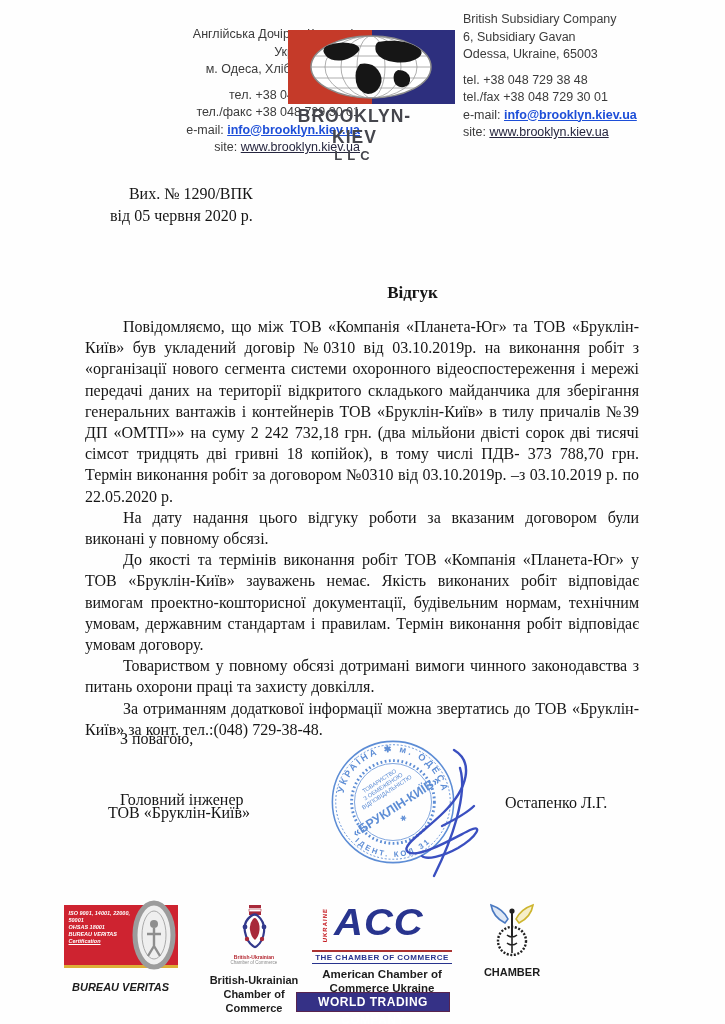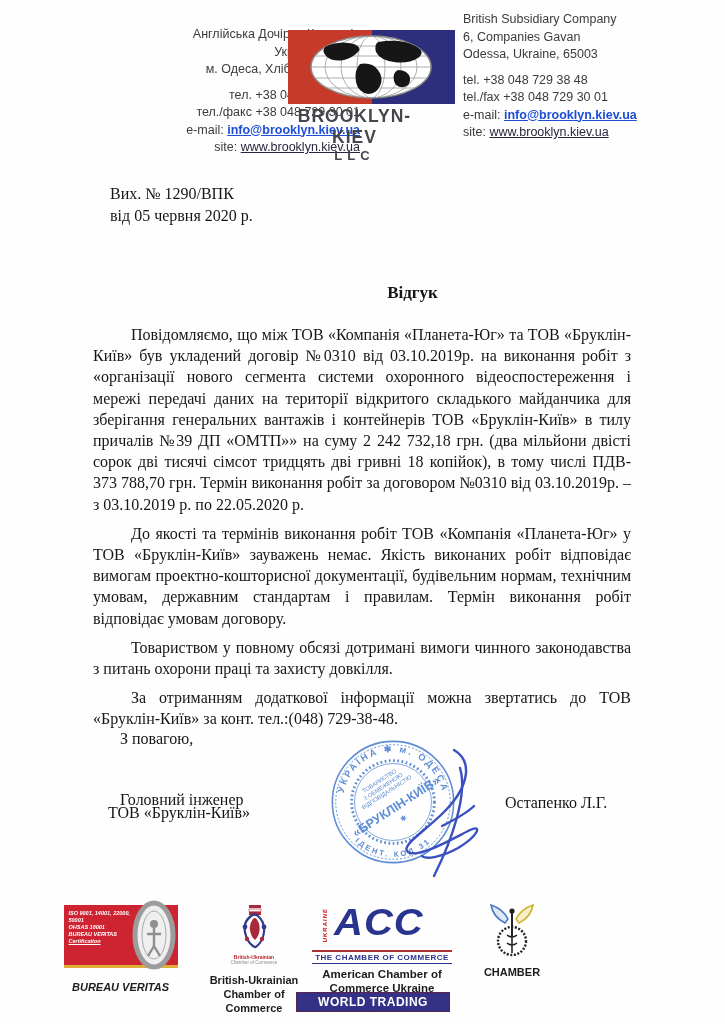--- a/index.html
+++ b/index.html
@@ -20,26 +20,26 @@
   .logo-flag{position:relative;width:167px;height:74px;}
   .logo-flag .half-red{position:absolute;left:0;top:0;width:50%;height:100%;background:#c53a29;}
   .logo-flag .half-blue{position:absolute;right:0;top:0;width:50%;height:100%;background:#2d2f7e;}
   .logo-globe{position:absolute;left:20px;top:4px;width:127px;height:66px;}
   .logo-name{margin-top:2px;text-align:center;font-family:"Liberation Sans",sans-serif;
              font-size:17.5px;font-weight:700;letter-spacing:1px;color:#45464d;}
   .logo-sub{text-align:center;font-family:"Liberation Sans",sans-serif;font-size:13px;
             font-weight:700;letter-spacing:5px;color:#45464d;}
 
   
-  .ref{position:absolute;left:110px;top:183px;font-size:16px;line-height:22px;}
+  .ref{position:absolute;left:110px;top:183px;font-size:16px;line-height:22px;text-align:right;}
   .title{position:absolute;left:8px;top:283px;width:725px;text-align:center;
          font-size:17px;font-weight:700;padding-left:42px;}
   .body-text{position:absolute;left:85px;top:316px;width:554px;font-size:16px;
              line-height:21.2px;text-align:justify;}
-  .body-text p{margin:8px;text-indent:38px;}
+  .body-text p{margin:0;text-indent:38px;}
 
   
   .sig-text{position:absolute;font-size:16px;line-height:21px;}
   .stamp{position:absolute;left:316px;top:725px;width:154px;height:154px;opacity:.92;}
   .autograph{position:absolute;left:382px;top:740px;width:115px;height:140px;}
 
   
   .flogo{position:absolute;text-align:center;font-family:"Liberation Sans",sans-serif;}
   .fcap{font-size:11px;font-weight:700;color:#1c1c1c;line-height:14px;}
   .bv{left:48px;top:901px;width:145px;font-style:italic;}
@@ -120,38 +120,39 @@
           <path d="M90 36 q10 0 12 8 q1 7 -6 9 q-8 1 -10 -6 q-2 -8 4 -11z"></path>
         </g>
       </svg>
     </div>
     <div class="logo-name">BROOKLYN-KIEV</div>
     <div class="logo-sub">LLC</div>
   </div>
 
   <div class="hdr hdr-right">
     <div>British Subsidiary Company</div>
-    <div>6, Companies Gavan</div>
+    <div>6, Subsidiary Gavan</div>
     <div>Odessa, Ukraine, 65003</div>
     <div class="gap"></div>
     <div>tel. +38 048 729 38 48</div>
     <div>tel./fax +38 048 729 30 01</div>
     <div><span>e-mail: </span><a class="link-blue">info@brooklyn.kiev.ua</a></div>
     <div><span>site: </span><a class="link-dark">www.brooklyn.kiev.ua</a></div>
   </div>
 
   <div class="ref">
     <div>Вих. № 1290/ВПК</div>
     <div>від 05  червня  2020 р.</div>
   </div>
 
   <div class="title">Відгук</div>
 
   <div class="body-text">
     <p>Повідомляємо, що між ТОВ «Компанія «Планета-Юг» та ТОВ «Бруклін-Київ» був укладений договір №0310 від 03.10.2019р. на виконання робіт з «організації нового сегмента системи охоронного відеоспостереження і мережі передачі даних на території відкритого складького майданчика для зберігання генеральних вантажів і контейнерів ТОВ «Бруклін-Київ» в тилу причалів №39 ДП «ОМТП»» на суму 2 242 732,18 грн. (два мільйони двісті сорок дві тисячі сімсот тридцять дві гривні 18 копійок), в тому числі ПДВ- 373 788,70 грн. Термін виконання робіт за договором  №0310 від 03.10.2019р. –з 03.10.2019 р. по 22.05.2020 р.</p>
+    <p>На дату надання цього відгуку роботи за вказаним договором були виконані у повному обсязі.</p>
     <p>До якості та термінів виконання робіт ТОВ «Компанія «Планета-Юг» у ТОВ «Бруклін-Київ»  зауважень немає. Якість виконаних робіт відповідає вимогам проектно-кошторисної документації, будівельним нормам, технічним умовам, державним стандартам і правилам. Термін виконання робіт відповідає умовам договору.</p>
     <p>Товариством у повному обсязі дотримані вимоги чинного законодавства з питань охорони праці та захисту довкілля.</p>
     <p>За отриманням додаткової інформації можна звертатись до ТОВ «Бруклін-Київ» за конт. тел.:(048) 729-38-48.</p>
   </div>
 
   <div class="sig-text" style="left:120px;top:728px;">З повагою,</div>
   <div class="sig-text" style="left:120px;top:781px;margin-top:8px;">Головний інженер</div>
   <div class="sig-text" style="left:108px;top:802px;">ТОВ «Бруклін-Київ»</div>
   <div class="sig-text" style="left:505px;top:792px;">Остапенко Л.Г.</div>
 

